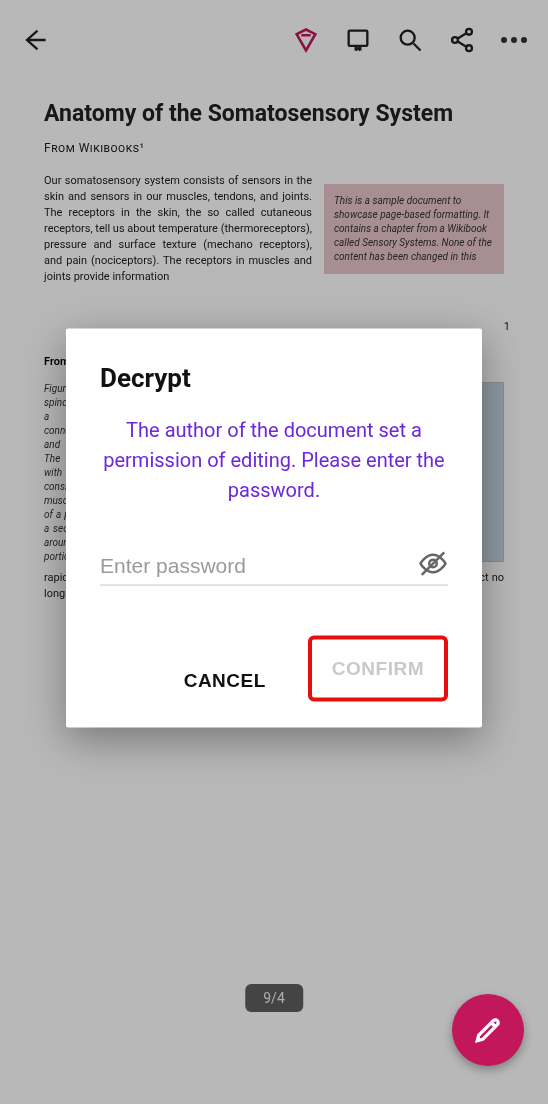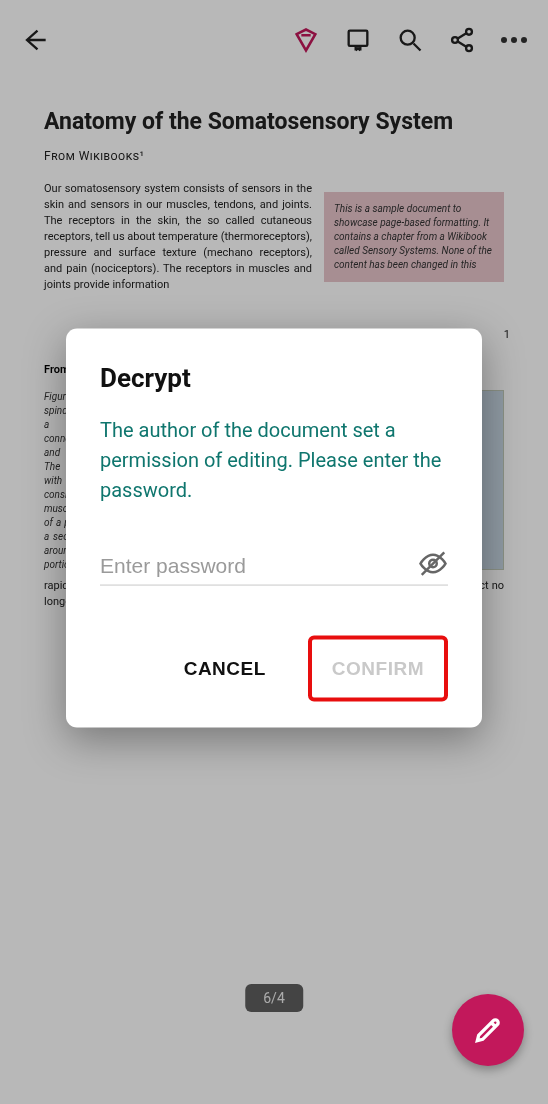--- a/index.html
+++ b/index.html
@@ -8,50 +8,50 @@
   .overlay-dim { position: absolute; inset: 0; background: rgba(0,0,0,0.28); z-index: 5; }
   
   .toolbar { display: flex; align-items: center; height: 80px; padding: 0 18px; gap: 20px; }
   .toolbar .spacer { flex: 1; }
   .ticon { width: 32px; height: 32px; display: flex; align-items: center; justify-content: center; color: #222; }
   .ticon svg { width: 28px; height: 28px; stroke: currentColor; fill: none; stroke-width: 2; }
   .diamond svg { stroke: #c2185b; fill: none; stroke-width: 2.2; }
   .dots { display: flex; gap: 4px; }
   .dots span { width: 6px; height: 6px; border-radius: 50%; background: #333; }
   
-  .page { background: #fff; margin: 28px auto 0; width: 460px; padding: 0 0 30px; position: relative; }
+  .page { background: #fff; margin: 20px auto 0; width: 460px; padding: 0 0 30px; position: relative; }
   .title { font-size: 23px; font-weight: 700; color: #222; margin-bottom: 14px; }
   .source { font-size: 12px; letter-spacing: 0.5px; color: #222; font-variant: small-caps; margin-bottom: 18px; }
   .bodytext { font-size: 11px; line-height: 1.45; color: #222; text-align: justify; }
   .cols { display: flex; gap: 12px; align-items: center; }
   .col-main { flex: 1; }
   .callout { width: 180px; background: #e8c5cb; padding: 10px; font-size: 10px; font-style: italic; color: #333; line-height: 1.4; }
   .page2 { background: #fff; margin: 30px auto 0; width: 460px; padding: 10px 0; }
   .fbooks { font-size: 11px; font-weight: 600; margin-bottom: 14px; }
   .fig-row { display: flex; gap: 10px; }
   .fig-text { width: 155px; font-size: 10px; font-style: italic; color: #333; line-height: 1.4; text-align: justify; }
   .fig-img { flex: 1; height: 180px; background: linear-gradient(120deg,#dfe8d8 0 40%,#c6d6e2 40% 100%); border: 1px solid #c0c8b8; position: relative; }
   .fig-img::before { content:""; position:absolute; left:10px; top:30px; width:40px; height:90px; background: radial-gradient(ellipse at center,#c94a4a 0 40%,#e0b0a0 40% 100%); border-radius: 50% 40% 40% 50%; }
   .tail { font-size: 11px; color: #222; margin-top: 6px; text-align: justify; }
   .pagenum { position: absolute; right: -6px; bottom: -18px; font-size: 11px; color: #222; }
   
   .pageind { position: absolute; left: 50%; transform: translateX(-50%); bottom: 92px; background: rgba(60,60,60,0.82); color: #eee; font-size: 14px; padding: 6px 18px; border-radius: 6px; z-index: 2; }
   
   .fab { position: absolute; right: 24px; bottom: 38px; width: 72px; height: 72px; border-radius: 50%; background: #c2185b; display: flex; align-items: center; justify-content: center; z-index: 7; box-shadow: 0 4px 10px rgba(0,0,0,0.3); }
   .fab svg { width: 32px; height: 32px; stroke: #fff; fill: none; stroke-width: 2.5; }
   
-  .dialog { position: absolute; left: 50%; top: 50%; transform: translate(-50%,-56%); width: 416px; background: #fff; border-radius: 11px; z-index: 10; padding: 34px 34px 26px; box-shadow: 0 12px 40px rgba(0,0,0,0.35); }
+  .dialog { position: absolute; left: 50%; top: 50%; transform: translate(-50%,-56%); width: 416px; background: #fff; border-radius: 2px; z-index: 10; padding: 34px 34px 26px; box-shadow: 0 12px 40px rgba(0,0,0,0.35); }
   .dlg-title { font-size: 26px; font-weight: 700; color: #111; margin-bottom: 22px; }
-  .dlg-body { font-size: 20px; color: #0f766e; line-height: 1.5; margin-bottom: 44px; }
+  .dlg-body { font-size: 20px; color: #6d28d9; line-height: 1.5; margin-bottom: 44px; text-align: center; }
   .input-row { display: flex; align-items: center; border-bottom: 1.5px solid #c8c8c8; padding-bottom: 2px; margin-bottom: 50px; }
   .input-row input { flex: 1; border: none; outline: none; font-size: 21px; color: #222; background: transparent; }
   .input-row input::placeholder { color: #9a9a9a; }
   .eye { color: #666; }
   .eye svg { width: 30px; height: 30px; stroke: currentColor; fill: none; stroke-width: 2; }
-  .dlg-actions { display: flex; justify-content: flex-end; gap: 36px; align-items: center; }
+  .dlg-actions { display: flex; justify-content: flex-end; gap: 36px; align-items: flex-end; }
   .btn { font-size: 19px; font-weight: 700; letter-spacing: 0.5px; background: none; border: none; cursor: pointer; padding: 10px 6px; }
   .btn-cancel { color: #111; }
   .btn-confirm { color: #c9c9c9; }
   .highlight { border: 4px solid #e80e0e; border-radius: 6px; padding: 8px 14px; }
 </style>
 </head>
 <body>
 
 <div class="app">
 
@@ -108,21 +108,21 @@
 
   <div class="page2">
     <div class="fbooks">From Wikibooks</div>
     <div class="fig-row">
       <div class="fig-text">Figure 2: Mammalian muscle spindle showing typical position in a muscle (left), neuronal connections in spinal cord (middle) and expanded schematic (right). The spindle is a stretch receptor with its own motor supply consisting of several intrafusal muscle fibres. The sensory endings of a primary (group Ia) afferent and a secondary (group II) afferent coil around the non-contractile central portions of the intrafusal fibres.</div>
       <div class="fig-img"></div>
     </div>
     <div class="tail bodytext">rapidly adapting afferent activity, muscle force increases reflexively until the gripped object no longer moves. Such</div>
   </div>
 
-  <div class="pageind">6/4</div>
+  <div class="pageind">9/4</div>
 
   <div class="overlay-dim"></div>
 
   <div class="fab">
     <svg viewBox="0 0 24 24">
         <path d="M4 20 L8 19 L19 8 a2 2 0 0 0 -3 -3 L5 16 Z M14 6 l3 3"></path>
       </svg>
   </div>
 
   <div class="dialog">

